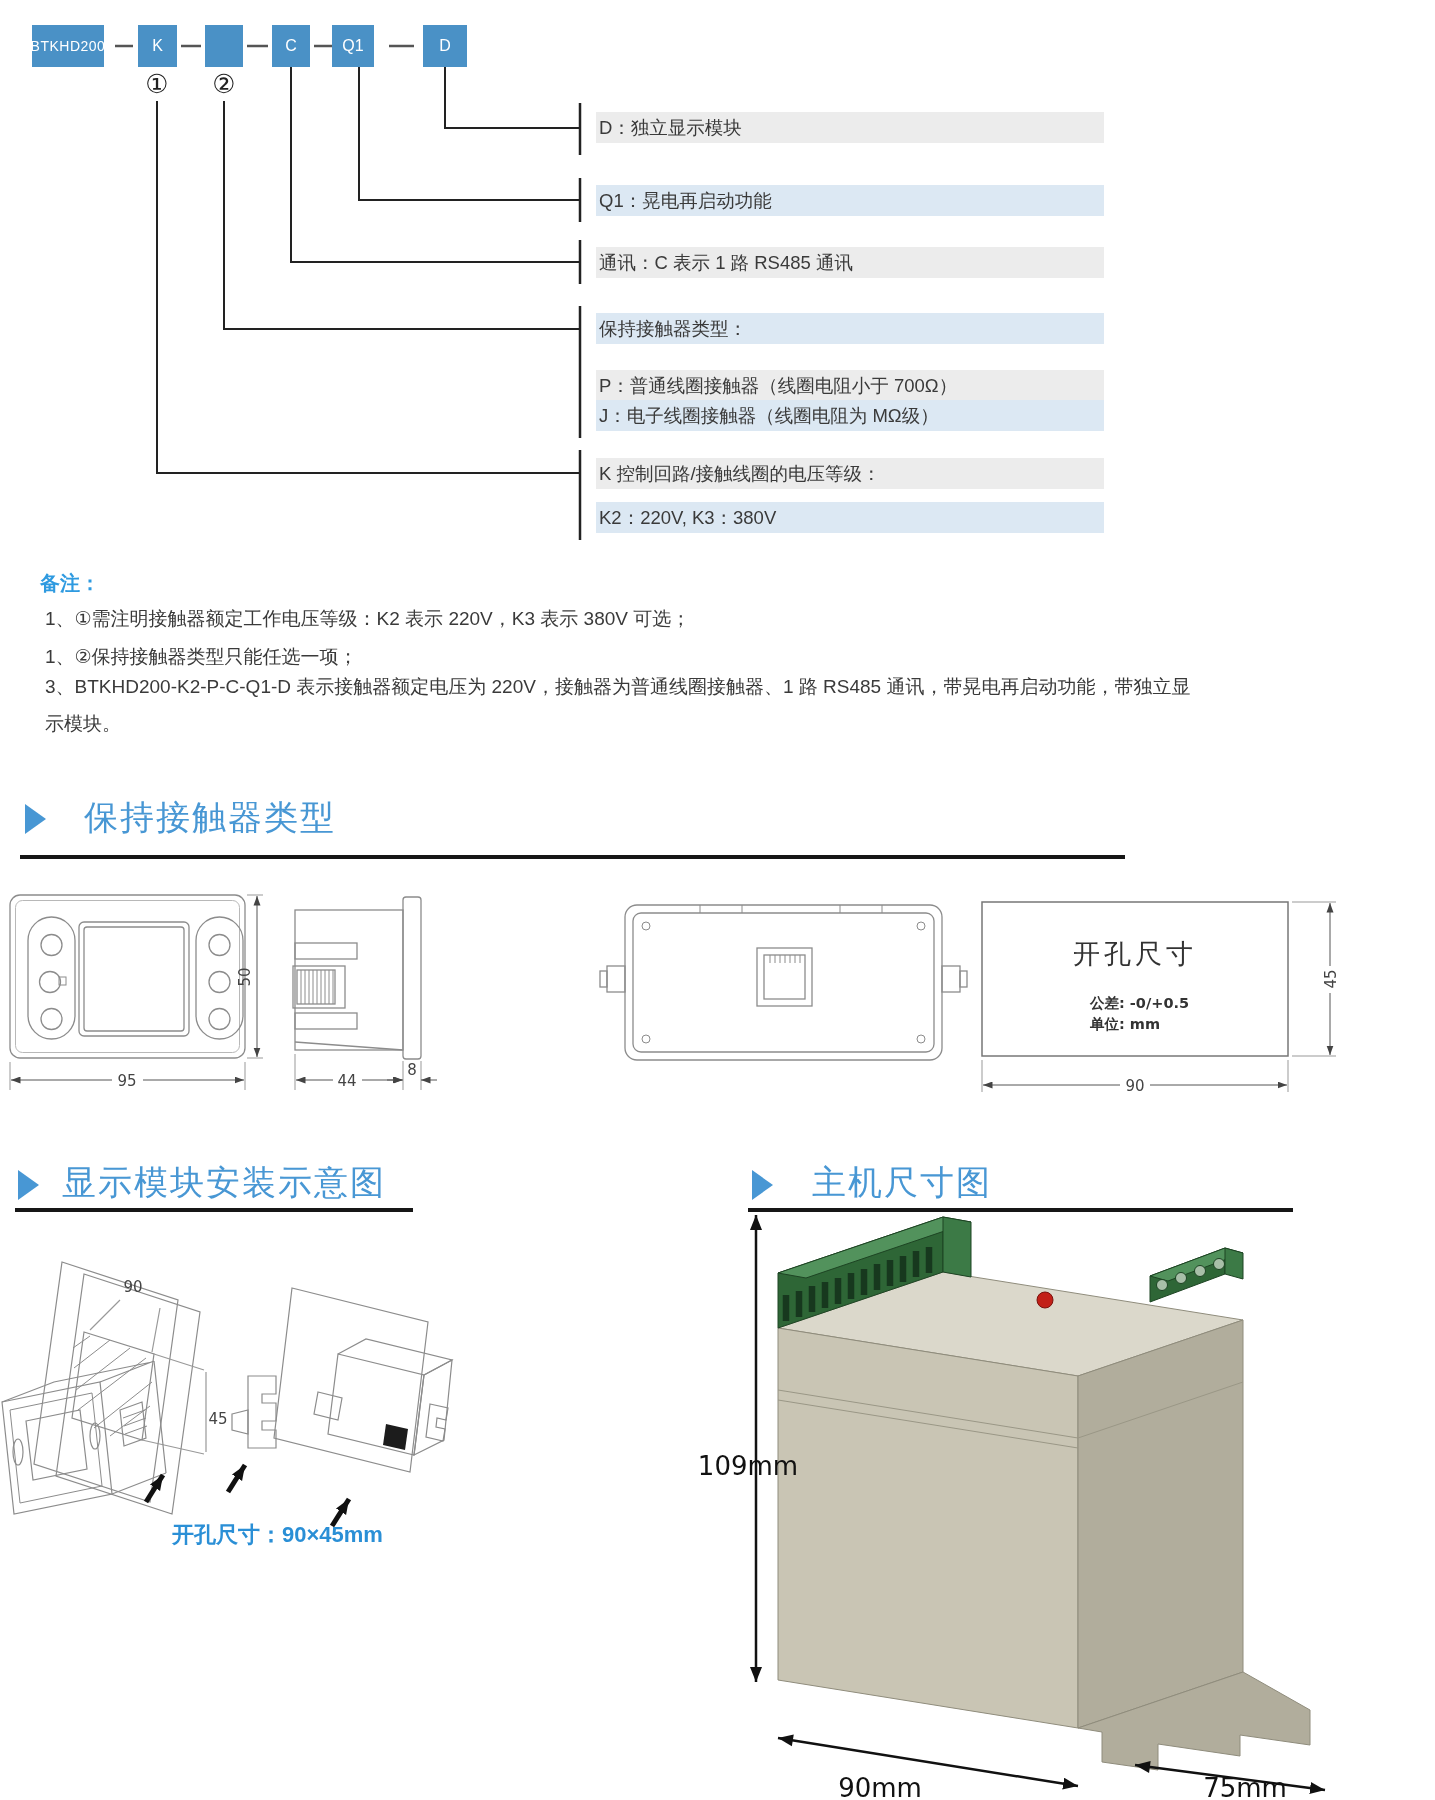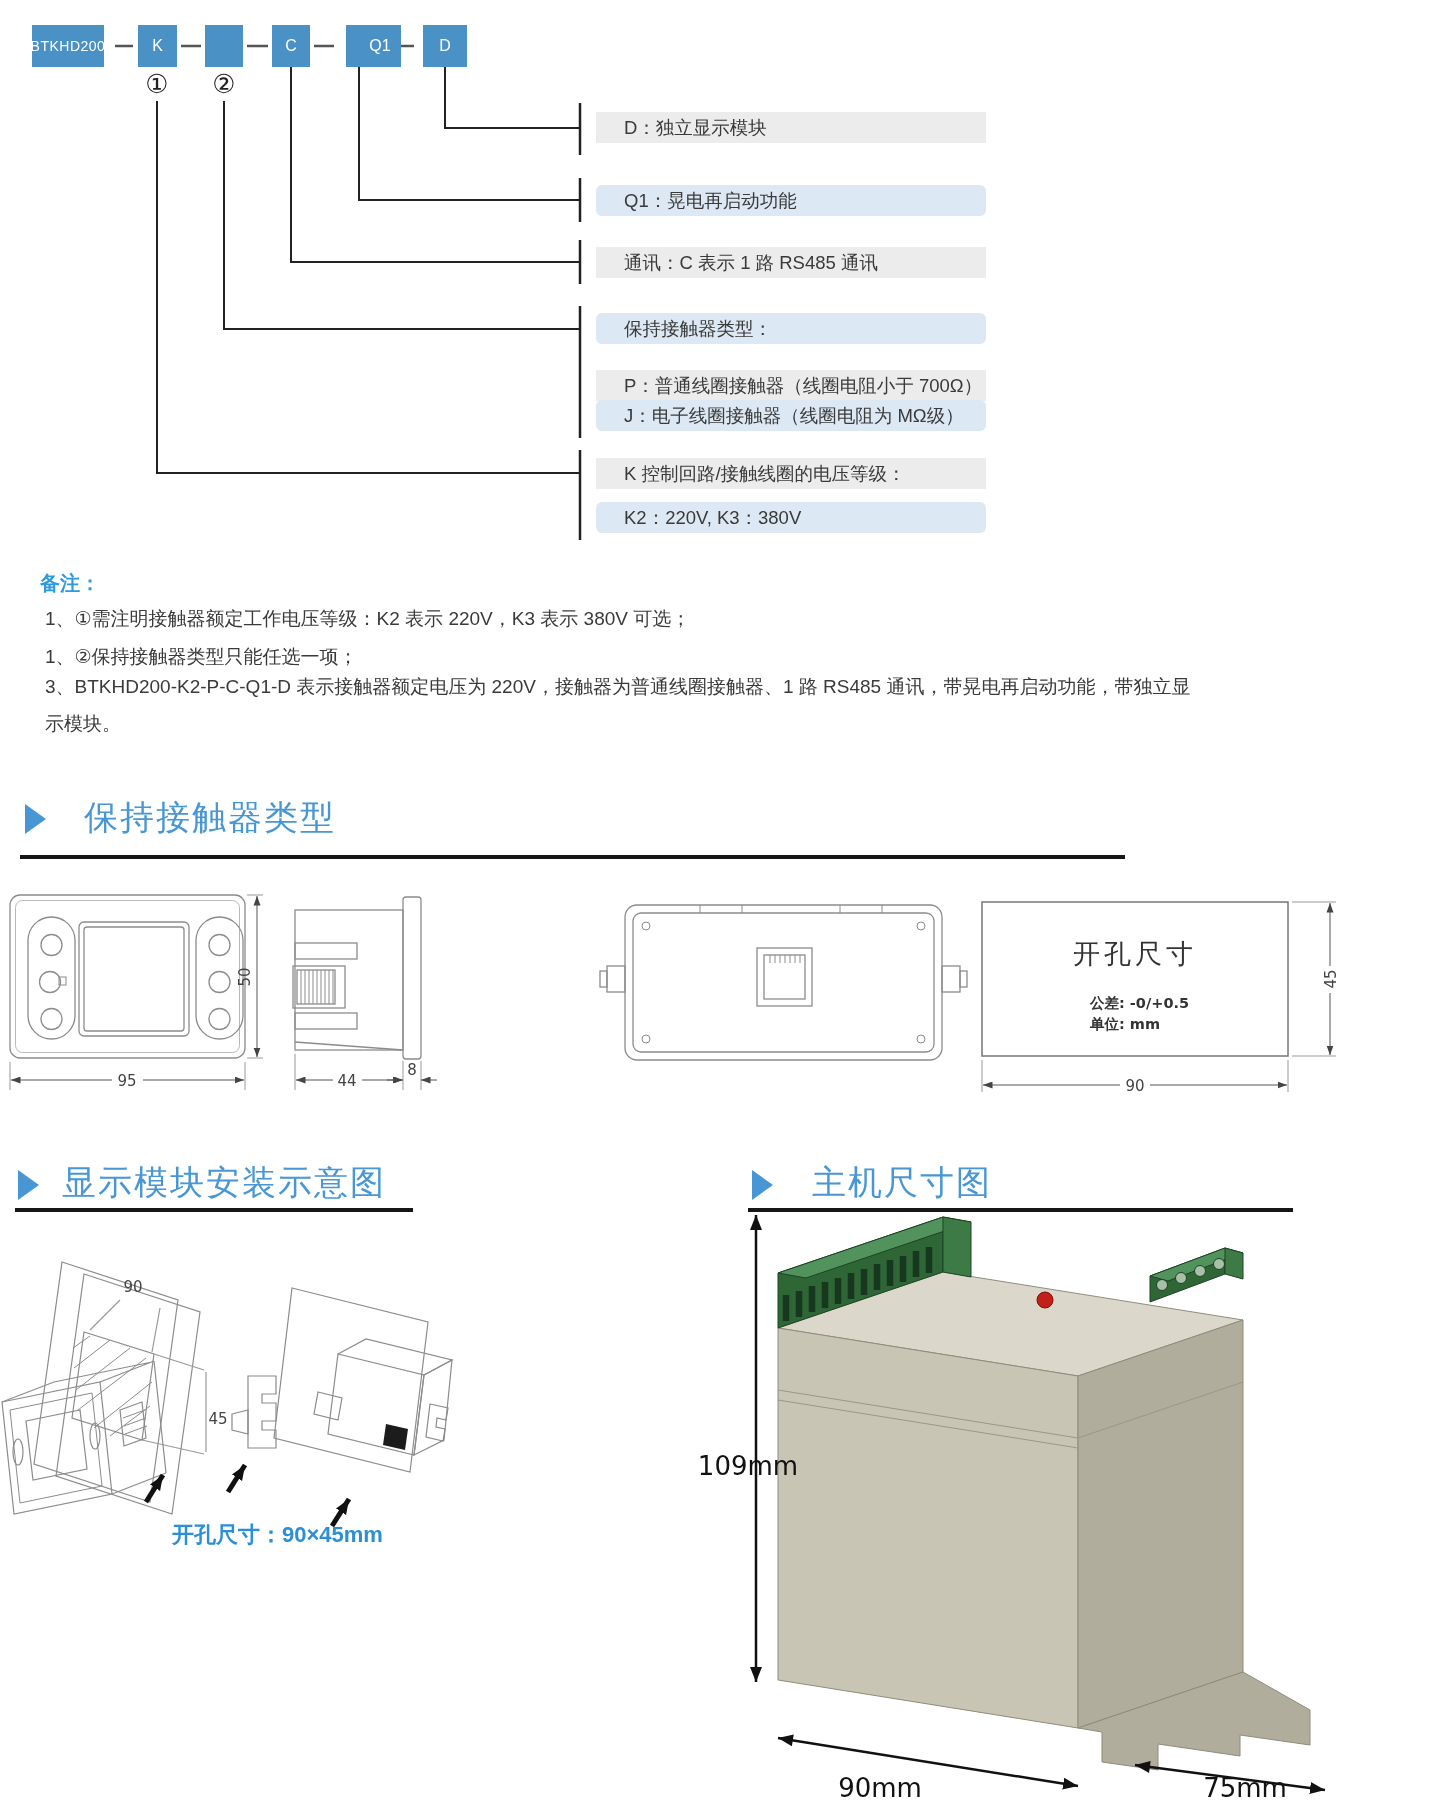--- a/index.html
+++ b/index.html
@@ -7,24 +7,24 @@
         font-family:"Liberation Sans","DejaVu Sans",sans-serif;color:#333;}
   .art{position:absolute;left:0;top:0;pointer-events:none;}
   .art text{font-family:"DejaVu Sans","Liberation Sans",sans-serif;fill:#444;font-size:15px;text-anchor:middle;}
   .art text.big{font-size:27px;fill:#333;letter-spacing:4px;}
   .art text.small{font-size:14.5px;font-weight:bold;text-anchor:start;fill:#333;}
   .art text.host{font-size:26px;fill:#111;}
   .mbox{position:absolute;top:25px;height:42px;background:#4a91c6;color:#fff;display:flex;
         align-items:center;justify-content:center;font-size:16px;}
   .mbox.wide{font-size:14px;letter-spacing:0.5px;}
   .marker{position:absolute;top:69px;width:30px;text-align:center;font-size:26px;color:#222;}
-  .drow{position:absolute;left:596px;width:390px;height:31px;line-height:31px;padding-left:28px;
+  .drow{position:absolute;left:596px;width:508px;height:31px;line-height:31px;padding-left:3px;
         box-sizing:border-box;font-size:18.5px;color:#3a3a3a;white-space:nowrap;}
   .row-gray{background:#ececec;}
-  .row-blue{background:#dce8f3;border-radius:6px;}
+  .row-blue{background:#dce8f3;}
   .notes-title{position:absolute;left:40px;top:570px;font-size:20px;font-weight:bold;color:#2e9ae0;}
   .note{position:absolute;left:45px;width:1150px;font-size:19px;line-height:37px;color:#3a3a3a;}
   .sec-tri{position:absolute;width:0;height:0;border-top:15px solid transparent;
            border-bottom:15px solid transparent;border-left:21px solid #4897d4;}
   .sec-title{position:absolute;font-size:34px;color:#4897d4;letter-spacing:2px;white-space:nowrap;}
   .rule{position:absolute;height:4px;background:#161616;}
   .blue-label{position:absolute;left:172px;top:1520px;font-size:22px;font-weight:bold;color:#2a8fd6;}
 </style>
 </head>
 <body>
@@ -209,21 +209,21 @@
     <text class="host" x="748" y="1475" text-anchor="end">109mm</text>
     <text class="host" x="880" y="1797">90mm</text>
     <text class="host" x="1245" y="1797">75mm</text>
   </svg>
 
   <div>
     <div class="mbox wide" style="left:32px;width:72px;">BTKHD200</div>
     <div class="mbox" style="left:138px;width:39px;">K</div>
     <div class="mbox" style="left:205px;width:38px;"></div>
     <div class="mbox" style="left:272px;width:38px;">C</div>
-    <div class="mbox" style="left:346px;width:42px;padding-left:13px;">Q1</div>
+    <div class="mbox" style="left:332px;width:42px;">Q1</div>
     <div class="mbox" style="left:423px;width:44px;">D</div>
     <div class="marker" style="left:142px;">①</div>
     <div class="marker" style="left:209px;">②</div>
 
     <div class="drow row-gray" style="top:112px;">D：独立显示模块</div>
     <div class="drow row-blue" style="top:185px;">Q1：晃电再启动功能</div>
     <div class="drow row-gray" style="top:247px;">通讯：C 表示 1 路 R​S485 通讯</div>
     <div class="drow row-blue" style="top:313px;">保持接触器类型：</div>
     <div class="drow row-gray" style="top:357px;margin-top:13px;">P：普通线圈接触器（线圈电阻小于 700Ω）</div>
     <div class="drow row-blue" style="top:400px;">J：电子线圈接触器（线圈电阻为 MΩ级）</div>

